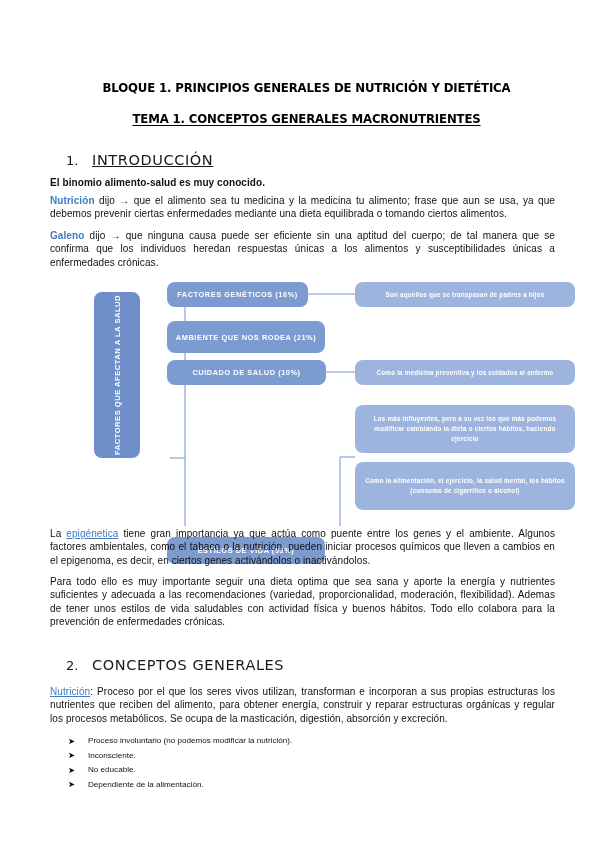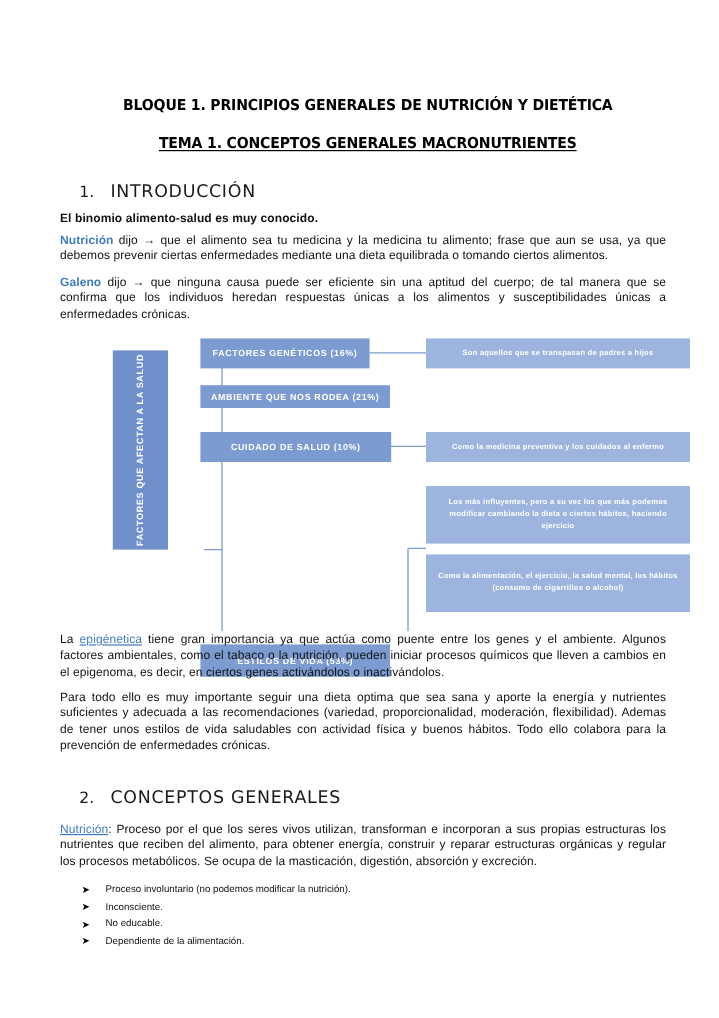--- a/index.html
+++ b/index.html
@@ -98,20 +98,21 @@
   .diagram svg { position: absolute; left: 0; top: 0; }
   .node {
     position: absolute;
     box-sizing: border-box;
     display: flex;
     align-items: center;
     justify-content: center;
     text-align: center;
     color: #ffffff;
     font-family: "Liberation Sans", sans-serif;
+    border-radius: 8px;
   }
   .node.root {
     background: #6e8fca;
     writing-mode: vertical-rl;
     transform: rotate(180deg);
     font-size: 7.6px;
     font-weight: bold;
     letter-spacing: 0.5px;
   }
   .node.mid {
@@ -132,21 +133,21 @@
 </head>
 <body>
 
 <div class="page">
 
   <div class="title-block">
     <div class="doc-title t1">BLOQUE 1. PRINCIPIOS GENERALES DE NUTRICIÓN Y DIETÉTICA</div>
     <div class="doc-title t2">TEMA 1. CONCEPTOS GENERALES MACRONUTRIENTES</div>
   </div>
 
-  <div class="sec-heading" style="left:66px; top:140px;">
+  <div class="sec-heading" style="left:66px; top:140px;text-decoration:underline;">
     <span class="num">1.</span><span>INTRODUCCIÓN</span>
   </div>
 
   <p class="para" style="left:50px; width:505px; top:164px;" id="p-binomio"><span class="bold">El binomio alimento-salud es muy conocido.</span></p>
 
   <p class="para" style="left:50px; width:505px; top:182px;" id="p-hipocrates"><span class="accent">Nutrición</span><span> dijo → que el alimento sea tu medicina y la medicina tu alimento; frase que aun se usa, ya que debemos prevenir ciertas enfermedades mediante una dieta equilibrada o tomando ciertos alimentos.</span></p>
 
   <p class="para" style="left:50px; width:505px; top:217px;" id="p-galeno"><span class="accent">Galeno</span><span> dijo → que ninguna causa puede ser eficiente sin una aptitud del cuerpo; de tal manera que se confirma que los individuos heredan respuestas únicas a los alimentos y susceptibilidades únicas a enfermedades crónicas.</span></p>
 
   <div class="diagram">
@@ -170,21 +171,21 @@
         <path d="M281 275 H296"></path>
         <path d="M296 183 V340"></path>
         <path d="M296 183 H311"></path>
         <path d="M296 340 H311"></path>
       </g>
     </svg>
 
     <div class="node root" style="left:50px; top:18px; width:46px; height:166px;">FACTORES QUE AFECTAN A LA SALUD</div>
 
     <div class="node mid" style="left:123px; top:8px; width:141px; height:25px;">FACTORES GENÉTICOS (16%)</div>
-    <div class="node mid" style="left:123px; top:47px; width:158px; height:19px;">AMBIENTE QUE NOS RODEA (21%)</div>
+    <div class="node mid" style="left:123px; top:47px; width:158px; height:32px;">AMBIENTE QUE NOS RODEA (21%)</div>
     <div class="node mid" style="left:123px; top:86px; width:159px; height:25px;">CUIDADO DE SALUD (10%)</div>
     <div class="node mid" style="left:123px; top:263px; width:158px; height:27px;">ESTILOS DE VIDA (53%)</div>
 
     <div class="node leaf" style="left:311px; top:8px; width:220px; height:25px;">Son aquellos que se transpasan de padres a hijos</div>
     <div class="node leaf" style="left:311px; top:86px; width:220px; height:25px;">Como la medicina preventiva y los cuidados al enfermo</div>
     <div class="node leaf" style="left:311px; top:131px; width:220px; height:48px;">Los más influyentes, pero a su vez los que más podemos modificar cambiando la dieta o ciertos hábitos, haciendo ejercicio</div>
     <div class="node leaf" style="left:311px; top:188px; width:220px; height:48px;">Como la alimentación, el ejercicio, la salud mental, los hábitos (consumo de cigarrillos o alcohol)</div>
   </div>
 
   <p class="para" style="left:50px; width:505px; top:515px;" id="p-epigenetica"><span>La </span><span class="link">epigénetica</span><span> tiene gran importancia ya que actúa como puente entre los genes y el ambiente. Algunos factores ambientales, como el tabaco o la nutrición, pueden iniciar procesos químicos que lleven a cambios en el epigenoma, es decir, en ciertos genes activándolos o inactivándolos.</span></p>

